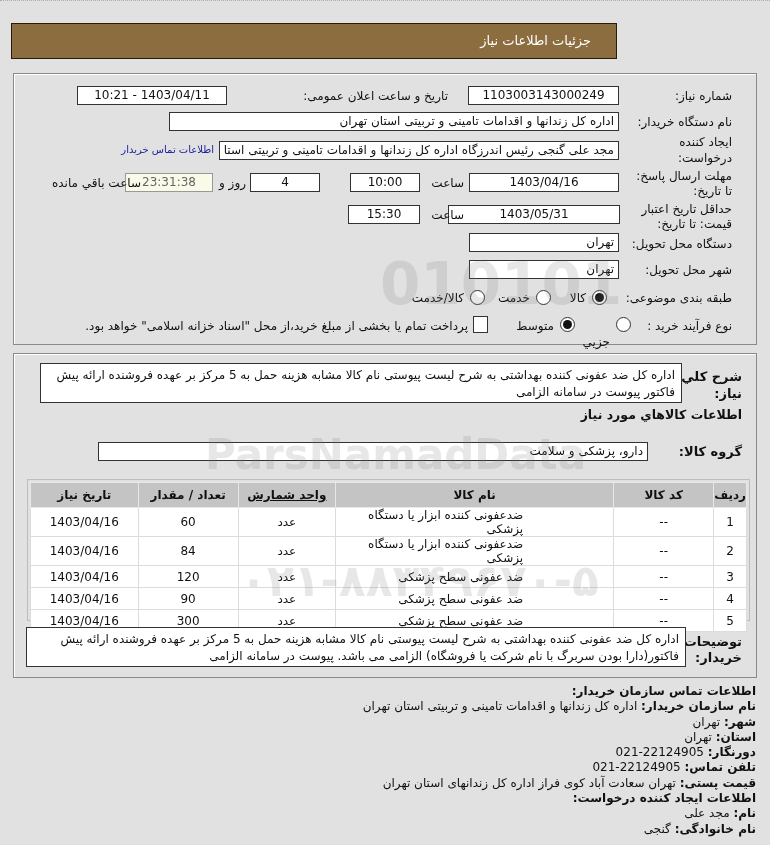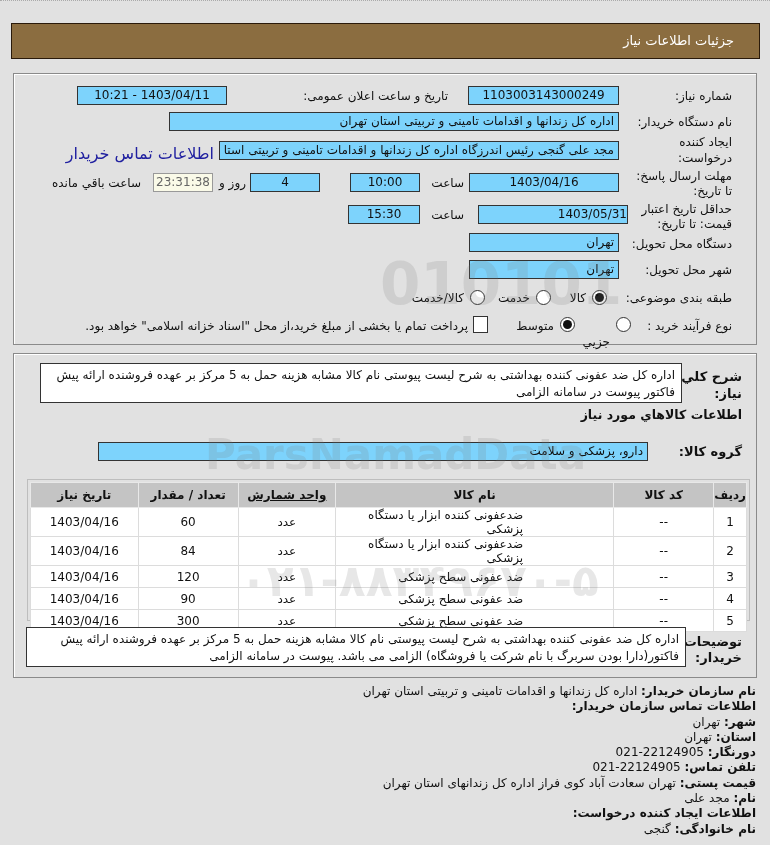--- a/index.html
+++ b/index.html
@@ -7,40 +7,40 @@
   body {
     background: #e1e1e1;
     font-family: "DejaVu Sans", sans-serif;
     font-size: 12px;
     color: #111;
     direction: rtl;
     position: relative;
   }
   .topline { position: absolute; top: 0; left: 0; width: 770px; height: 3px; border-top: 1px dotted #aaa; }
   .title-bar {
-    position: absolute; left: 11px; top: 23px; width: 749px; height: 36px;
+    position: absolute; left: 11px; top: 23px; width: 606px; height: 36px;
     background: #8b6d40; border: 1px solid #2a1a0a;
     color: #fff; font-size: 13px; line-height: 34px; padding-right: 25px;
   }
   .panel {
     position: absolute; left: 13px; width: 744px;
     border: 1px solid #8a8a8a; background: #e1e1e1;
     box-shadow: inset 1px 1px 0 #fff;
   }
   #panel1 { top: 73px; height: 272px; }
   #panel2 { top: 353px; height: 325px; }
 
   .lbl { position: absolute; font-size: 12px; color: #111; white-space: nowrap; line-height: 15px; }
   .box {
-    position: absolute; height: 19px; background: #7dd3fc; border: 1px solid #333;
+    position: absolute; height: 19px; background: #ffffff; border: 1px solid #333;
     font-size: 12px; line-height: 17px; text-align: center; white-space: nowrap; overflow: hidden;
   }
   .box.right { text-align: right; padding-right: 4px; }
   .box.timer { background: #fafae8; color: #666; border-color: #999; }
-  .link { position: absolute; color: #2020a0; font-size: 16px; white-space: nowrap; cursor: pointer; }
+  .link { position: absolute; color: #2020a0; font-size: 10px; white-space: nowrap; cursor: pointer; }
 
   .radio {
     position: absolute; width: 15px; height: 15px; border-radius: 50%;
     border: 1px solid #333; background: #fff;
   }
   .radio.on::after {
     content: ""; position: absolute; left: 2px; top: 2px; width: 9px; height: 9px;
     border-radius: 50%; background: #111;
   }
   .checkbox { position: absolute; width: 15px; height: 17px; border: 1px solid #333; background: #fff; }
@@ -102,26 +102,26 @@
   <div class="box right" style="right:137px; top:67px; width:400px;">مجد علی گنجی رئیس اندرزگاه  اداره کل زندانها و اقدامات تامینی و تربیتی استا</div>
   <span class="link" style="right:542px; top:70px;">اطلاعات تماس خریدار</span>
 
   <span class="lbl" style="right:24px; top:95px;">مهلت ارسال پاسخ:</span>
   <span class="lbl" style="right:24px; top:110px;">تا تاریخ:</span>
   <div class="box" style="right:137px; top:99px; width:150px;">1403/04/16</div>
   <span class="lbl" style="right:292px; top:102px;">ساعت</span>
   <div class="box" style="right:336px; top:99px; width:70px;">10:00</div>
   <div class="box" style="right:436px; top:99px; width:70px;">4</div>
   <span class="lbl" style="right:510px; top:102px;">روز و</span>
-  <div class="box timer" style="right:543px; top:99px; width:60px;">23:31:38</div>
+  <div class="box timer" style="right:543px; top:99px; width:88px;">23:31:38</div>
   <span class="lbl" style="right:615px; top:102px;">ساعت باقي مانده</span>
 
   <span class="lbl" style="right:24px; top:128px;">حداقل تاریخ اعتبار</span>
   <span class="lbl" style="right:24px; top:143px;">قیمت: تا تاریخ:</span>
-  <div class="box" style="right:128px; top:131px; width:150px;text-align:right;">1403/05/31</div>
+  <div class="box" style="right:136px; top:131px; width:172px;">1403/05/31</div>
   <span class="lbl" style="right:292px; top:134px;">ساعت</span>
   <div class="box" style="right:336px; top:131px; width:72px;">15:30</div>
 
   <span class="lbl" style="right:24px; top:163px;">دستگاه محل تحویل:</span>
   <div class="box right" style="right:137px; top:159px; width:150px;">تهران</div>
 
   <span class="lbl" style="right:24px; top:189px;">شهر محل تحویل:</span>
   <div class="box right" style="right:137px; top:186px; width:150px;">تهران</div>
 
   <span class="lbl" style="right:24px; top:217px;">طبقه بندی موضوعی:</span>
@@ -206,28 +206,28 @@
       </tr>
     </tbody>
   </table>
 
   <span class="lbl bold" style="right:14px; top:280px; font-size:13px;">توضیحات</span>
   <span class="lbl bold" style="right:14px; top:296px; font-size:13px;">خریدار:</span>
   <div class="desc-box" style="right:70px; top:273px; width:660px; height:40px;">اداره کل ضد عفونی کننده بهداشتی به شرح لیست پیوستی نام کالا مشابه هزینه حمل به 5 مرکز بر عهده فروشنده ارائه پیش فاکتور(دارا بودن سربرگ با نام شرکت یا فروشگاه) الزامی می باشد. پیوست در سامانه الزامی</div>
 </div>
 
 <div class="contact">
+  <div><b>اطلاعات تماس سازمان خریدار:</b></div>
   <div><b>نام سازمان خریدار:</b> <span>اداره کل زندانها و اقدامات تامینی و تربیتی استان تهران</span></div>
-  <div><b>اطلاعات تماس سازمان خریدار:</b></div>
   <div><b>شهر:</b> <span>تهران</span></div>
   <div><b>استان:</b> <span>تهران</span></div>
   <div><b>دورنگار:</b> <span>22124905-021</span></div>
   <div><b>تلفن تماس:</b> <span>22124905-021</span></div>
   <div><b>قیمت پستی:</b> <span>تهران سعادت آباد کوی فراز اداره کل زندانهای استان تهران</span></div>
+  <div><b>اطلاعات ایجاد کننده درخواست:</b></div>
   <div><b>نام:</b> <span>مجد علی</span></div>
-  <div><b>اطلاعات ایجاد کننده درخواست:</b></div>
   <div><b>نام خانوادگی:</b> <span>گنجی</span></div>
 
 </div>
 
 <div class="watermark" style="left:380px; top:255px; font-size:58px; line-height:58px;">010101</div>
 <div class="watermark" style="left:205px; top:430px; font-size:42px;">ParsNamadData</div>
 <div class="watermark" style="left:240px; top:555px; font-size:44px;">۰۲۱-۸۸۳۴۹۶۷۰-۵</div>
 
 </body></html>

